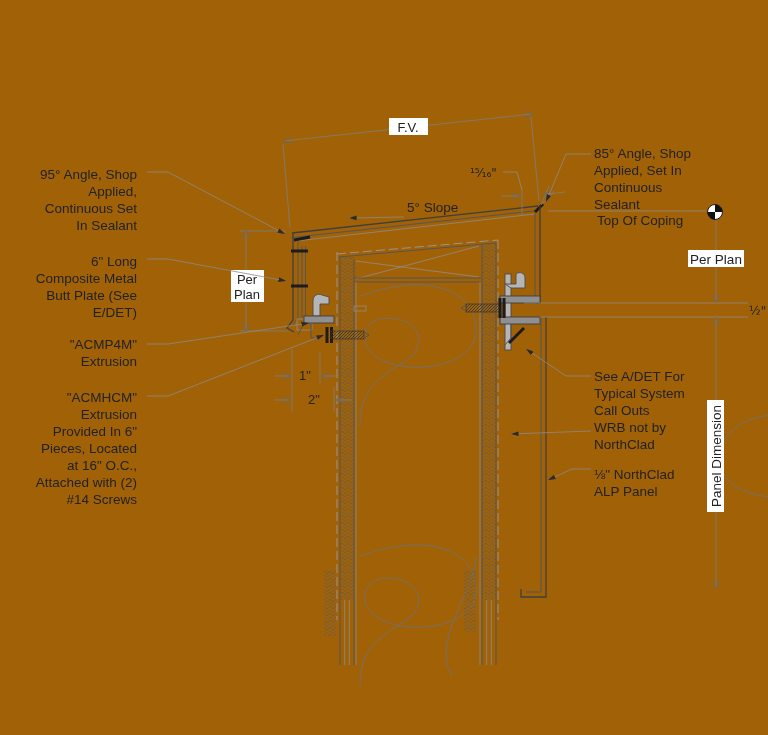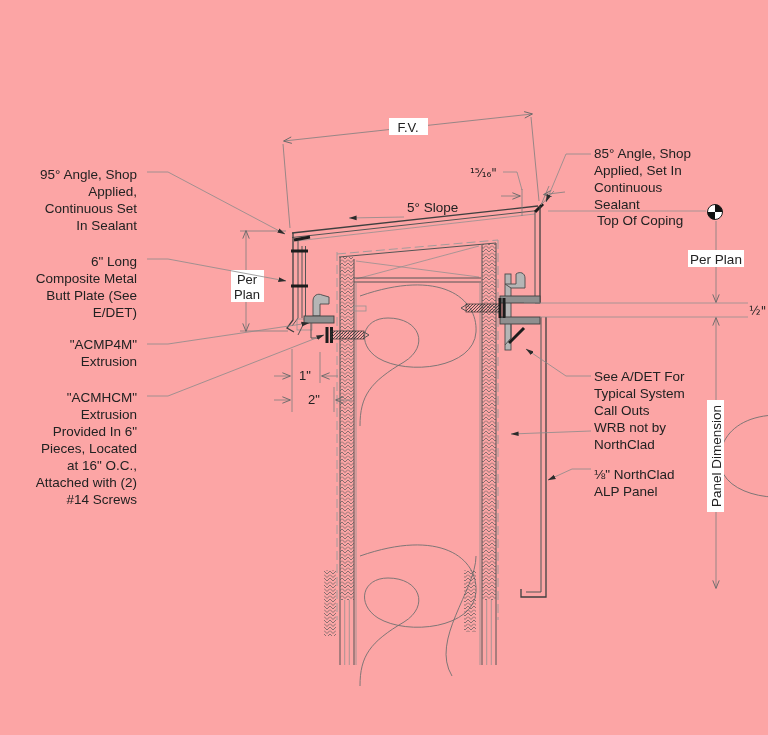--- a/index.html
+++ b/index.html
@@ -1,16 +1,16 @@
 <!DOCTYPE html>
 <html><head>
 <meta charset="utf-8">
 <style>
   html,body{margin:0;padding:0;background:#fff;}
-  .stage{position:relative;width:768px;height:735px;background:#fca5a5;overflow:hidden;
+  .stage{position:relative;width:768px;height:735px;background:#a16207;overflow:hidden;
          font-family:"Liberation Sans", sans-serif;}
   svg{position:absolute;left:0;top:0;}
   text{fill:#222;font-family:"Liberation Sans", sans-serif;font-size:13.5px;}
   .ta-end{text-anchor:end;}
   .ta-mid{text-anchor:middle;}
   .frac{font-family:"DejaVu Sans", sans-serif;font-size:12px;}
   .dimtxt{font-size:13px;}
   .ln-main{stroke:#3f3f3f;stroke-width:1.3;fill:none;}
   .ln-med{stroke:#555;stroke-width:1;fill:none;}
   .ln-thin{stroke:#8f8f8f;stroke-width:0.75;fill:none;}

